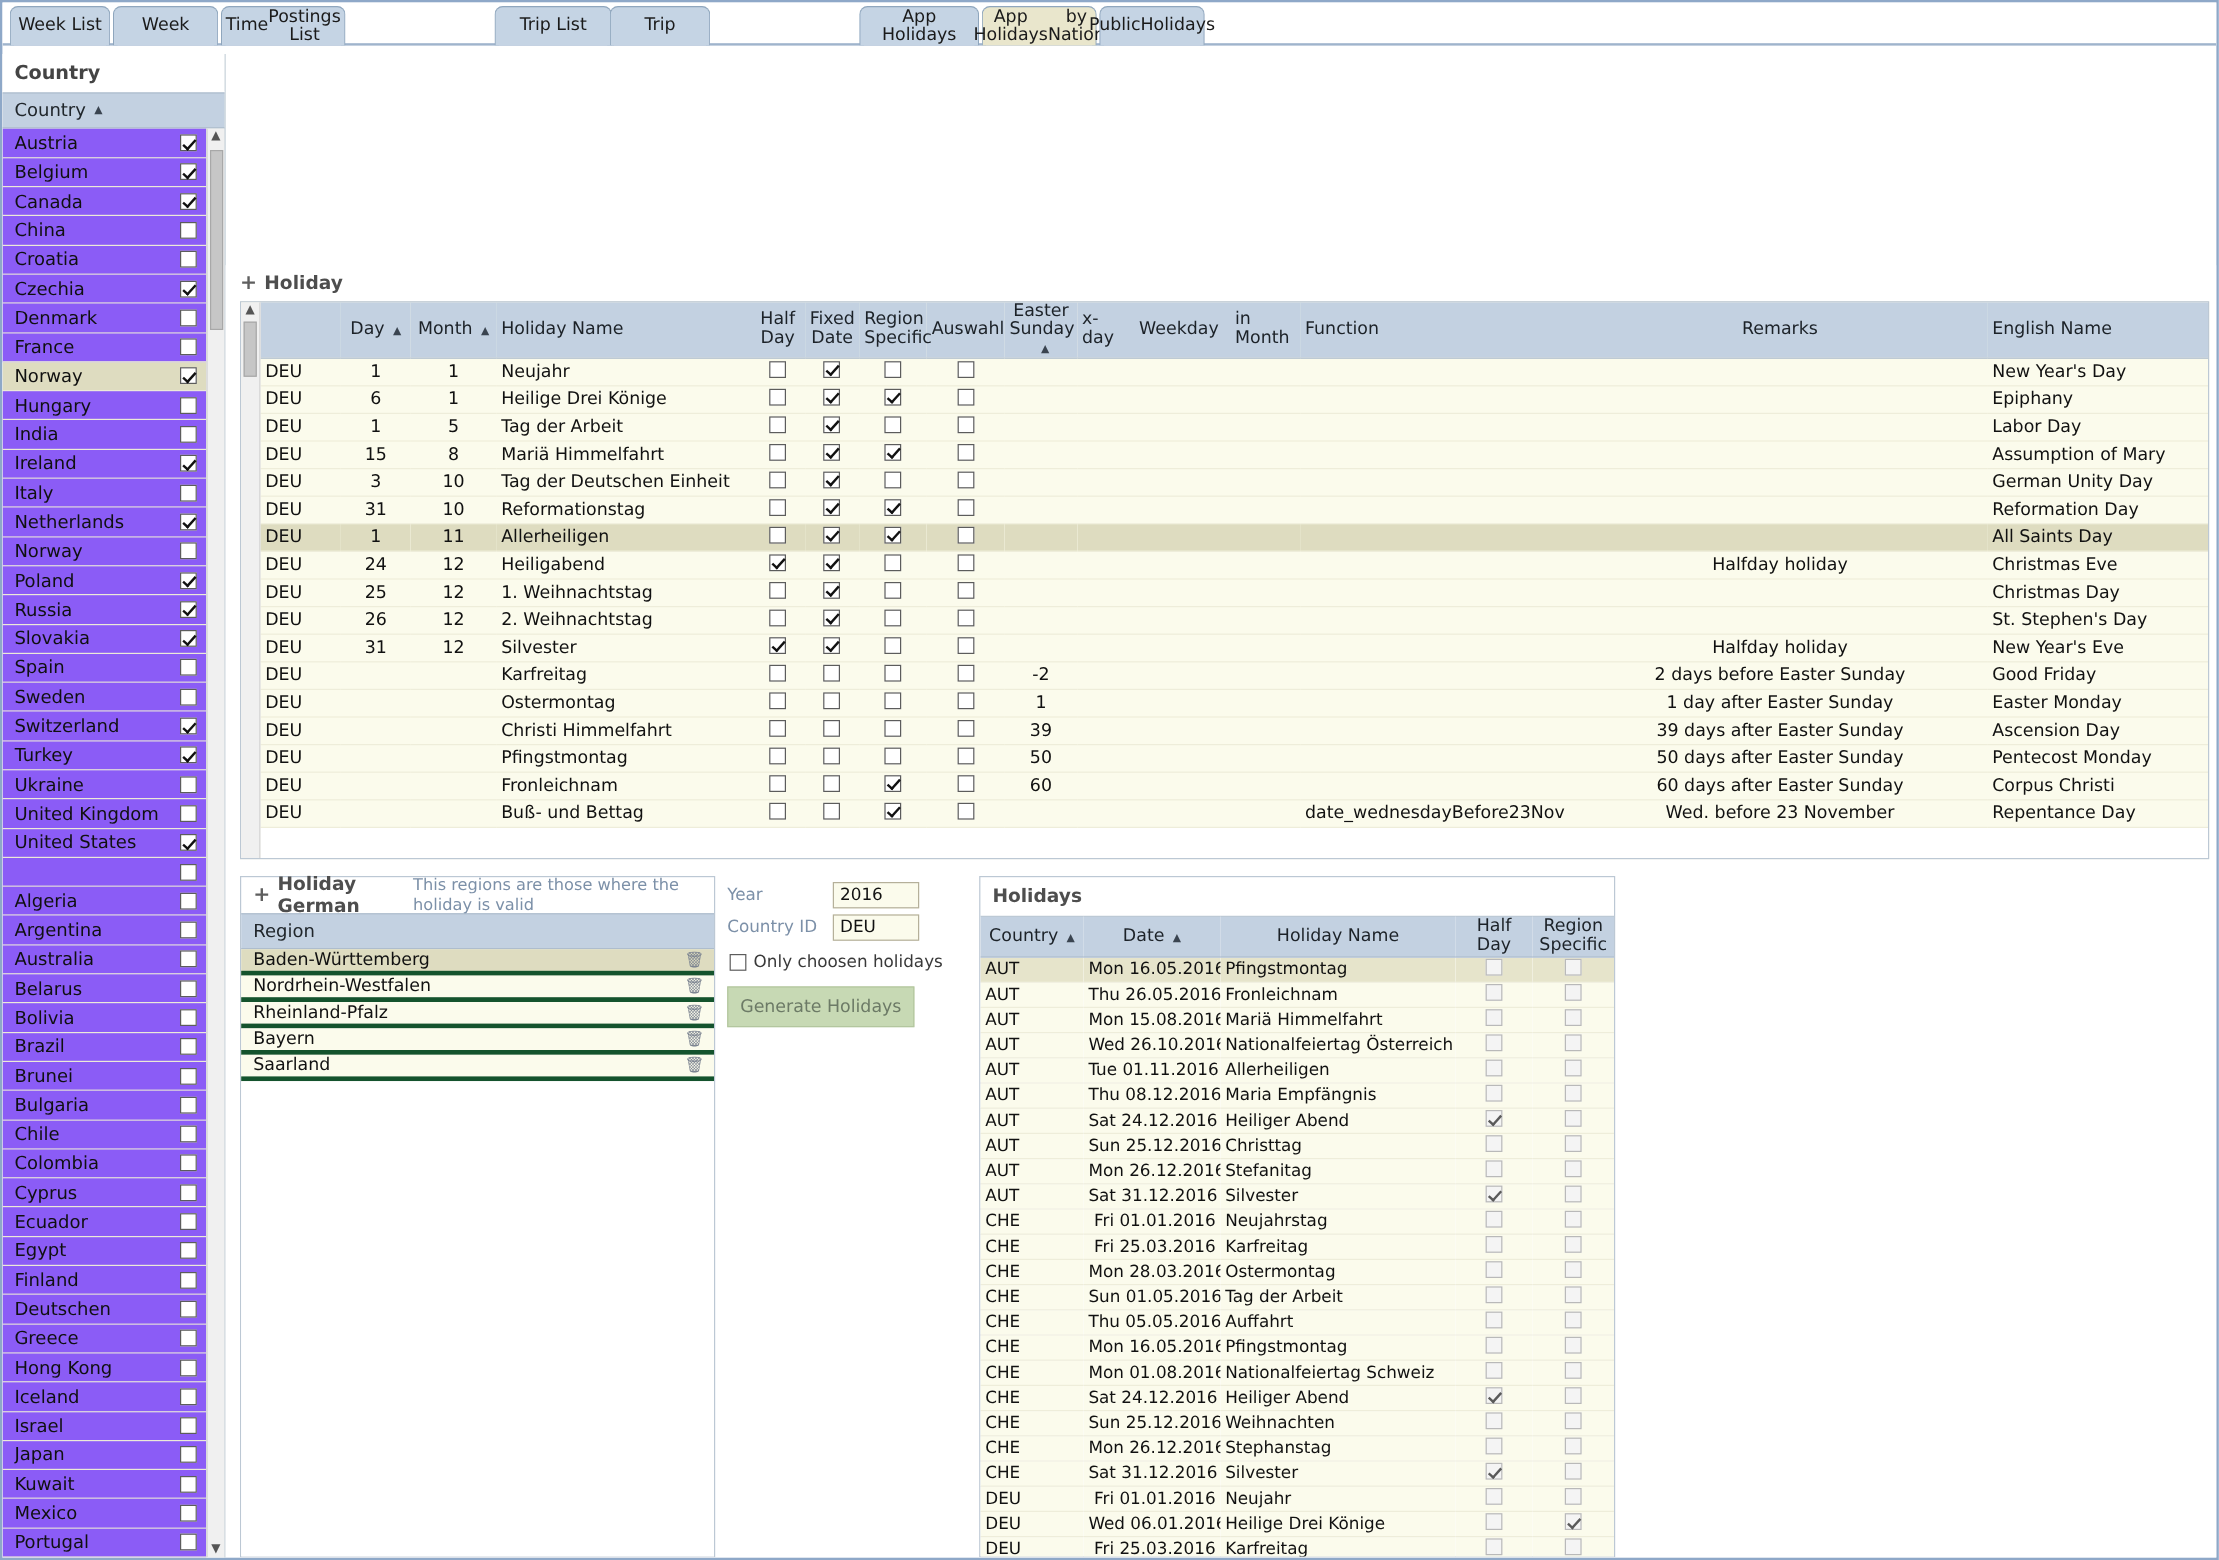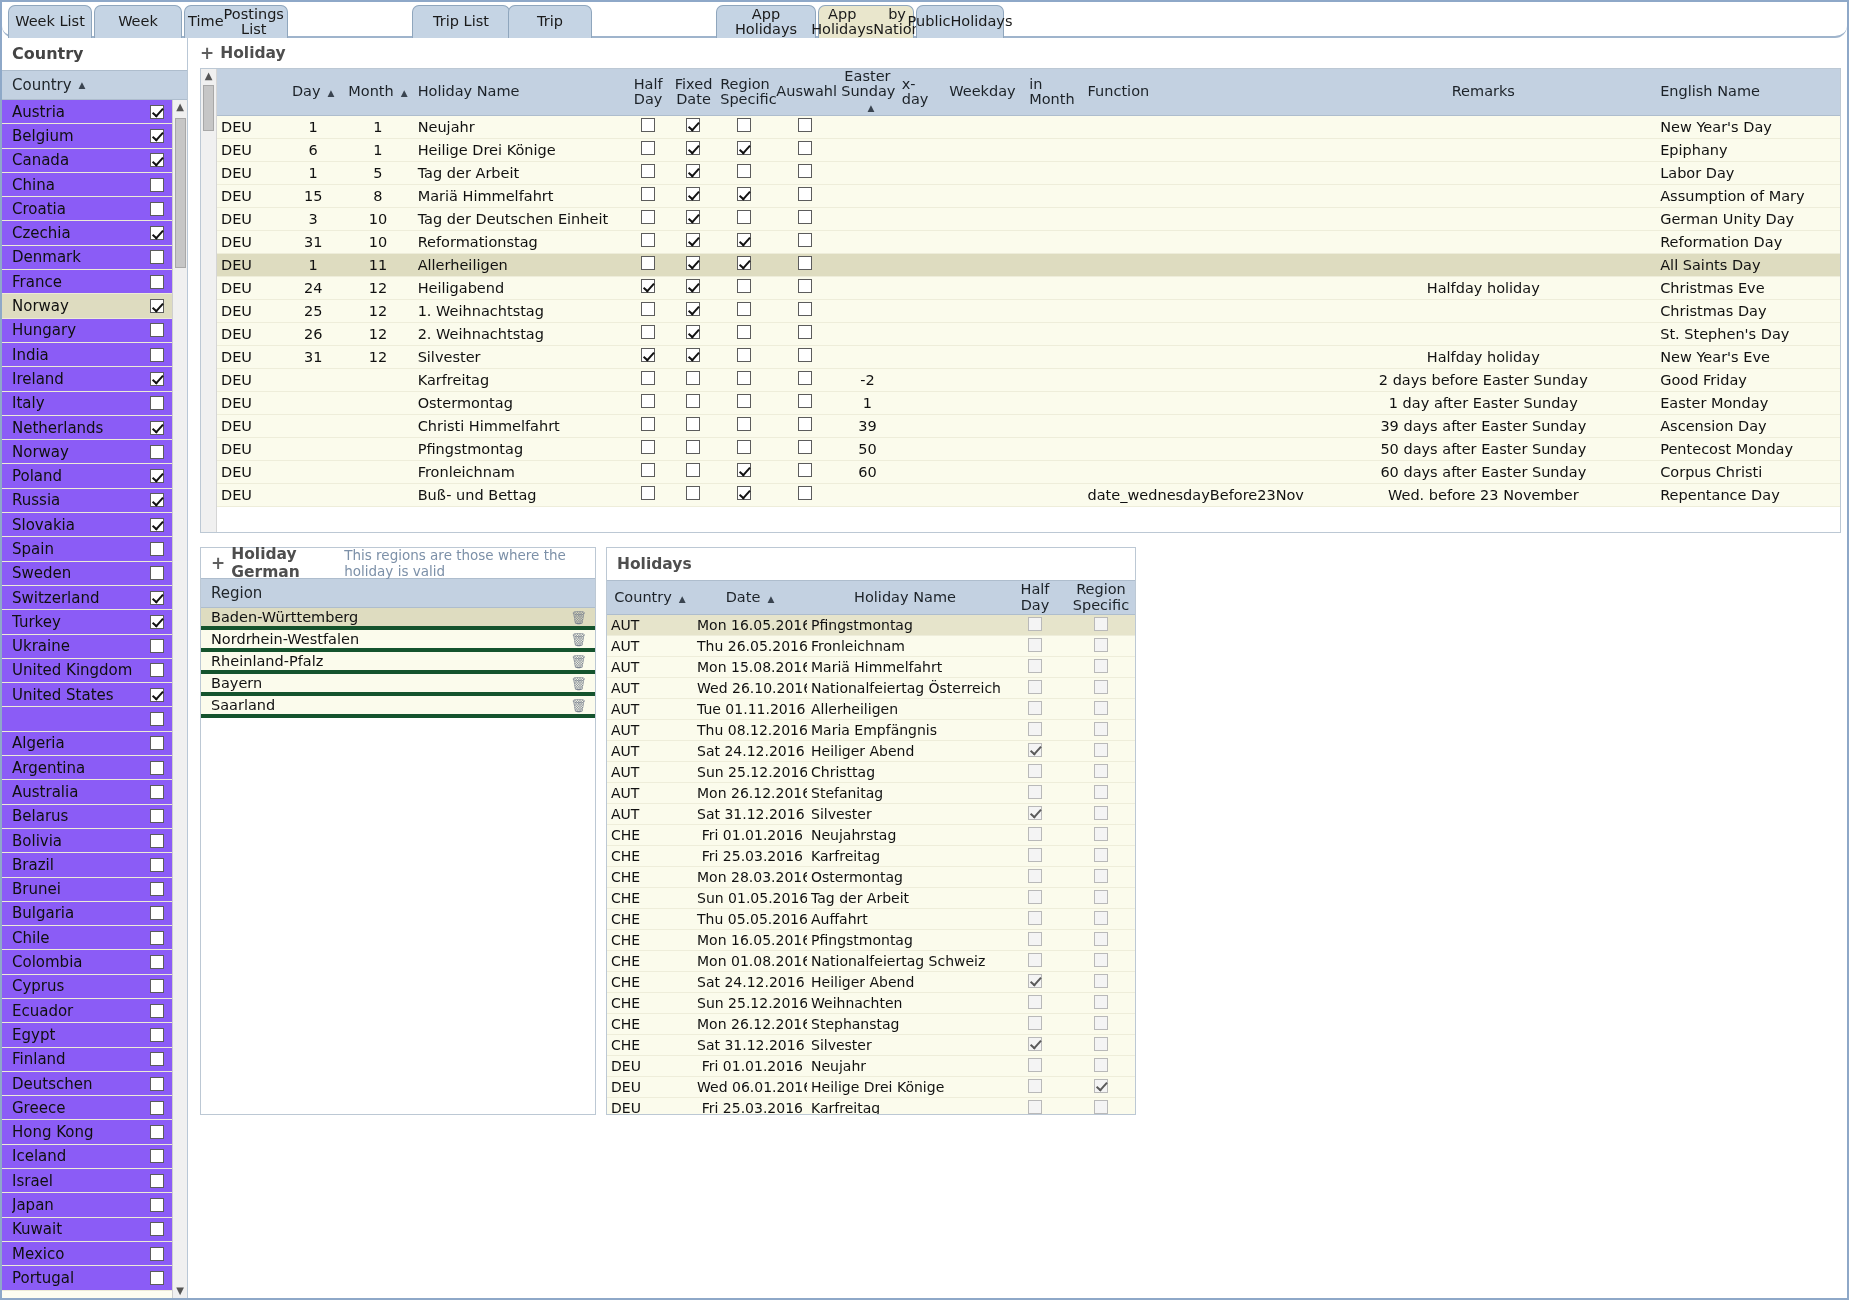--- a/index.html
+++ b/index.html
@@ -11,21 +11,20 @@
     overflow: hidden;
   }
   body { border: 2px solid #8ea8c8; }
 
   
   .tabbar {
     position: relative;
     height: 36px;
     background: #ffffff;
     border-bottom: 2px solid #9fb4cc;
-    border-radius: 12px;
   }
   .tab {
     position: absolute;
     top: 3px;
     height: 33px;
     background: #c5d4e4;
     border: 1px solid #8fa6bd;
     border-bottom: none;
     border-radius: 7px 7px 0 0;
     display: flex; align-items: center; justify-content: center;
@@ -33,21 +32,21 @@
     font-size: 14.5px;
     color: #1a1a1a;
     line-height: 1.05;
     padding: 0 4px;
     cursor: pointer;
   }
   .tab.sel { background: #e9e6cc; }
   .tab span { display: block; }
 
   
-  .body-wrap { display: flex; height: 1260px; }
+  .body-wrap { display: flex; height: 1260px; align-items: flex-end; }
 
   
   .sidebar {
     width: 186px;
     border-right: 1px solid #b9c7d6;
     display: flex; flex-direction: column;
     background: #fdfdf2;
   }
   .sb-title {
     height: 32px; display: flex; align-items: center;
@@ -883,20 +882,35 @@
               <span class="trash">🗑</span>
             </div>
             <div class="region-row">
               <span class="lbl">Saarland</span>
               <span class="trash">🗑</span>
             </div>
           </div>
         <div class="region-fill" style="height:396px;"></div>
       </div>
 
+      <div class="form-panel">
+        <div class="frow">
+          <div class="flabel">Year</div>
+          <div class="finput">2016</div>
+        </div>
+        <div class="frow">
+          <div class="flabel">Country ID</div>
+          <div class="finput">DEU</div>
+        </div>
+        <div class="fcheck">
+          <span class="cbx"></span>
+          <span>Only choosen holidays</span>
+        </div>
+        <div class="genbtn">Generate Holidays</div>
+      </div>
 
       <div class="holidays-panel">
         <div class="hp-title">Holidays</div>
         <div class="hp-body">
           <table class="hp">
             <colgroup>
               <col style="width:86px">
                 <col style="width:114px">
                 <col style="width:196px">
                 <col style="width:64px">

